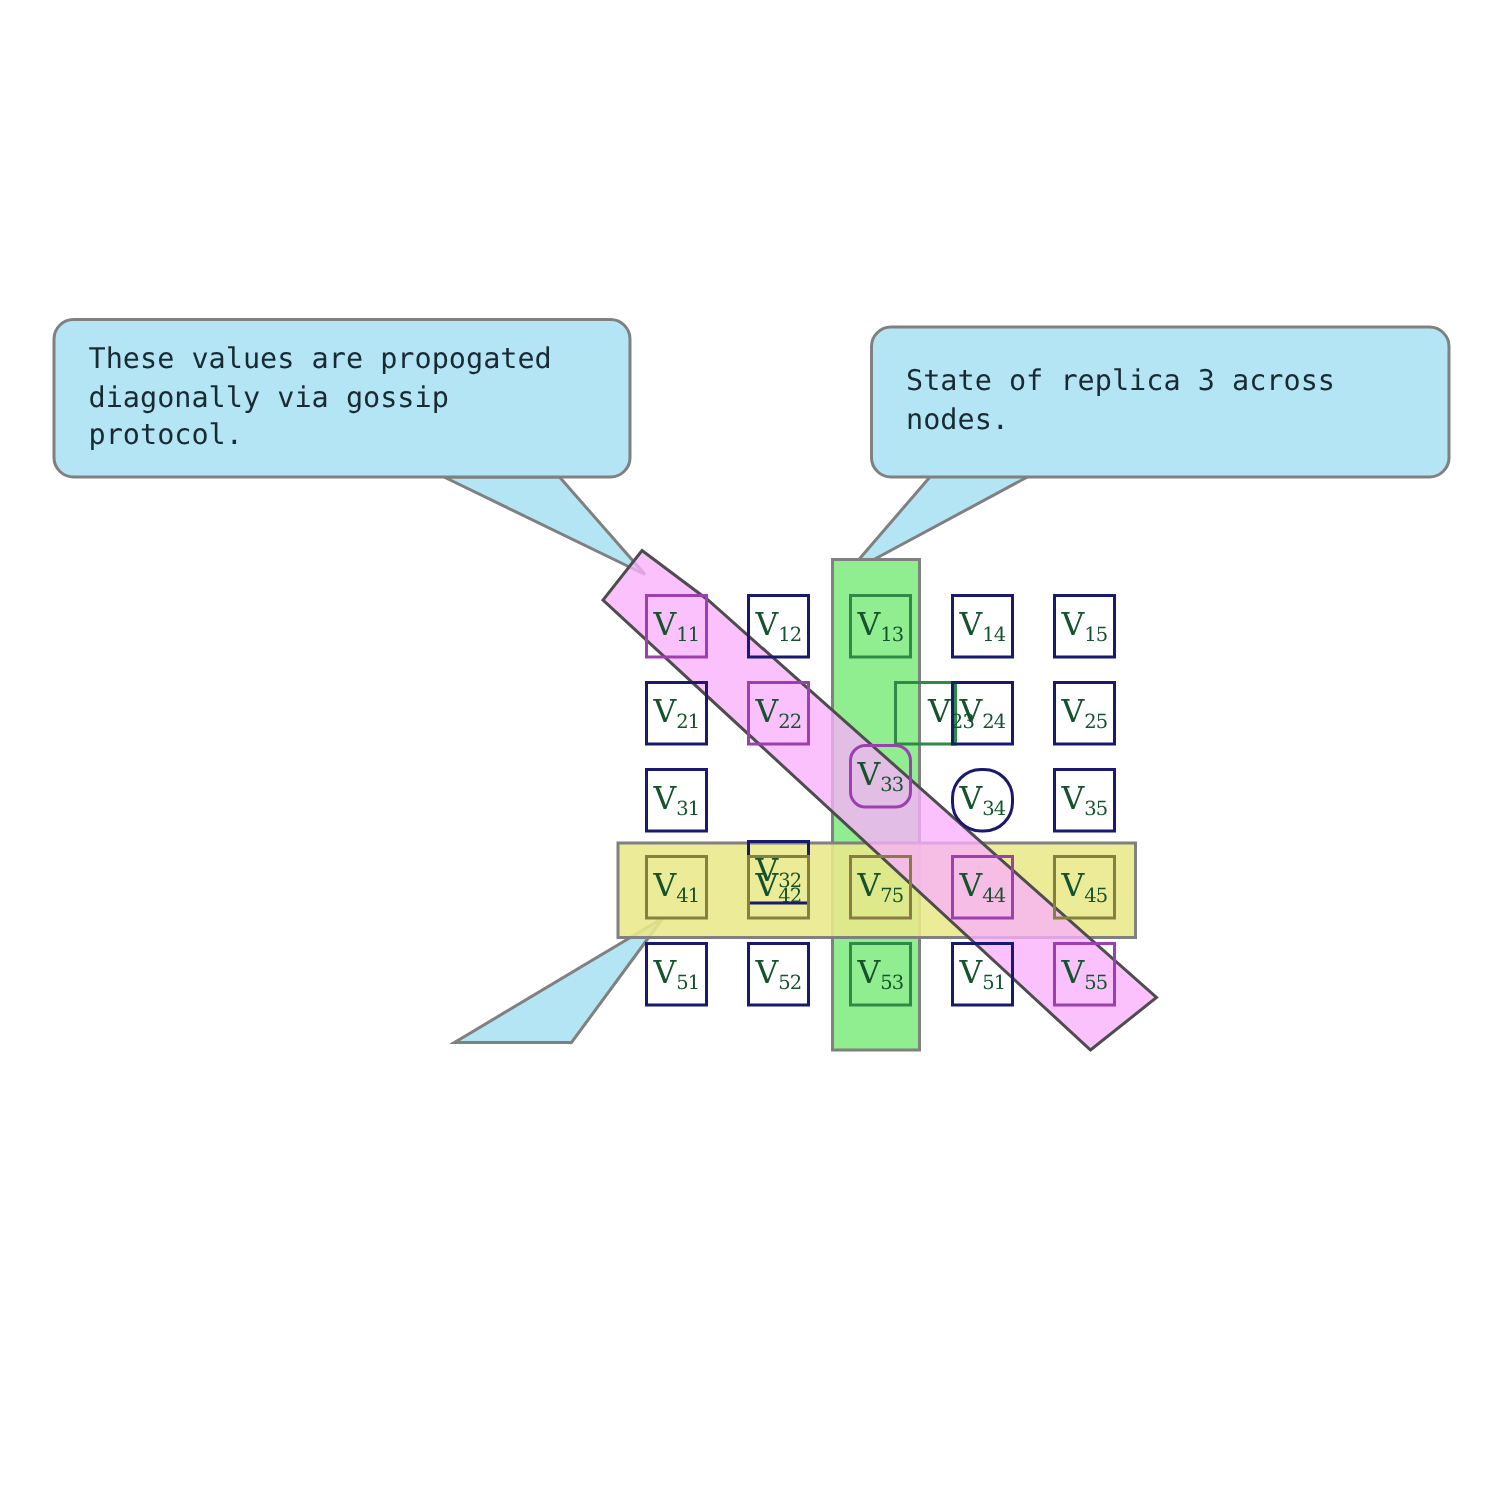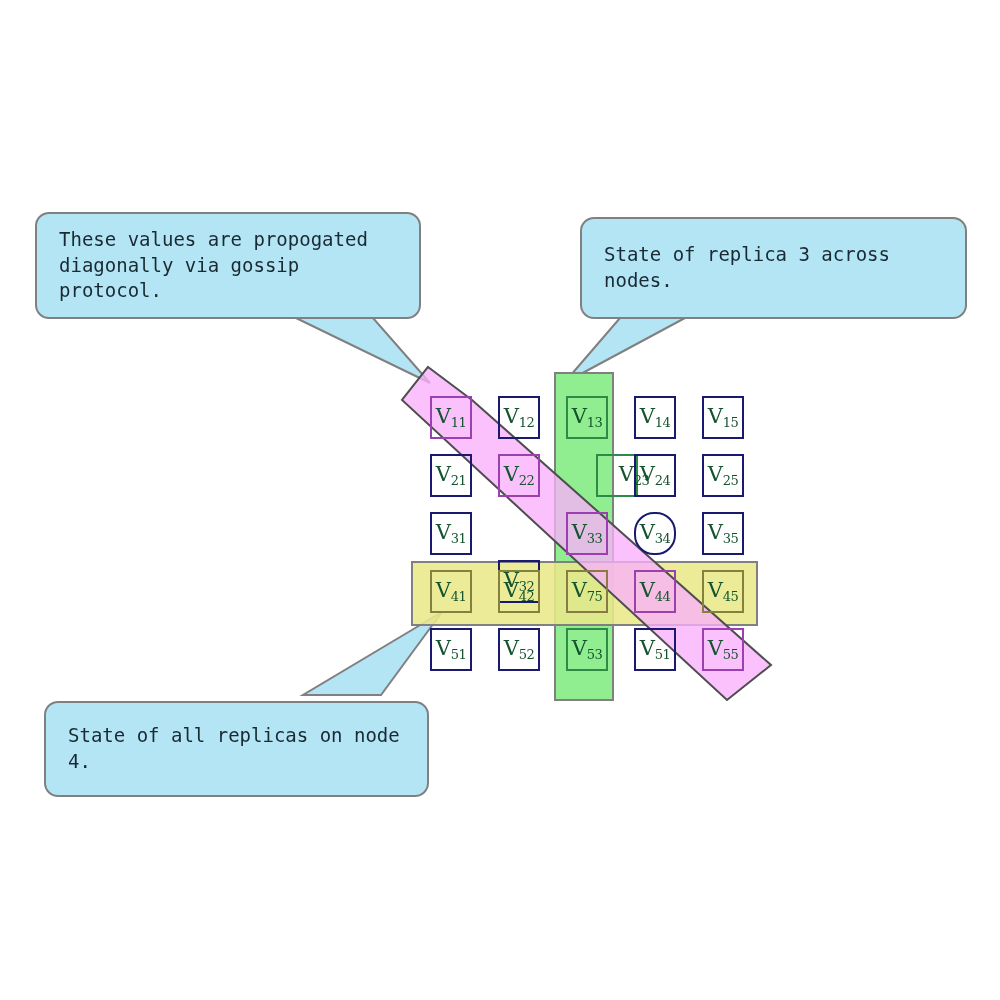--- a/index.html
+++ b/index.html
@@ -136,21 +136,21 @@
   <div class="cell" style="left:702px; top:454px;">
     <span class="cell-label">V<sub>25</sub></span>
   </div>
 
   <div class="cell" style="left:430px; top:512px;">
     <span class="cell-label">V<sub>31</sub></span>
   </div>
   <div class="cell" style="left:498px; top:512px;margin-top:48px;">
     <span class="cell-label">V<sub>32</sub></span>
   </div>
-  <div class="cell hl-violet" style="left:566px; top:512px;">
+  <div class="cell hl-violet" style="left:566px; top:496px;border-radius:11px;">
     <span class="cell-label">V<sub>33</sub></span>
   </div>
   <div class="cell" style="left:634px; top:512px;border-radius:20px;">
     <span class="cell-label">V<sub>34</sub></span>
   </div>
   <div class="cell" style="left:702px; top:512px;">
     <span class="cell-label">V<sub>35</sub></span>
   </div>
 
   <div class="cell hl-yellow" style="left:430px; top:570px;">
@@ -187,17 +187,14 @@
 
   <div class="bubble" id="bubble-gossip">
     <span class="bubble-text">These values are propogated
 diagonally via gossip protocol.</span>
   </div>
 
   <div class="bubble" id="bubble-replica3">
     <span class="bubble-text">State of replica 3 across nodes.</span>
   </div>
 
-  <div class="bubble" id="bubble-node4">
-    <span class="bubble-text">State of all replicas on node 4.</span>
-  </div>
 
 </div>
 
 </body></html>

